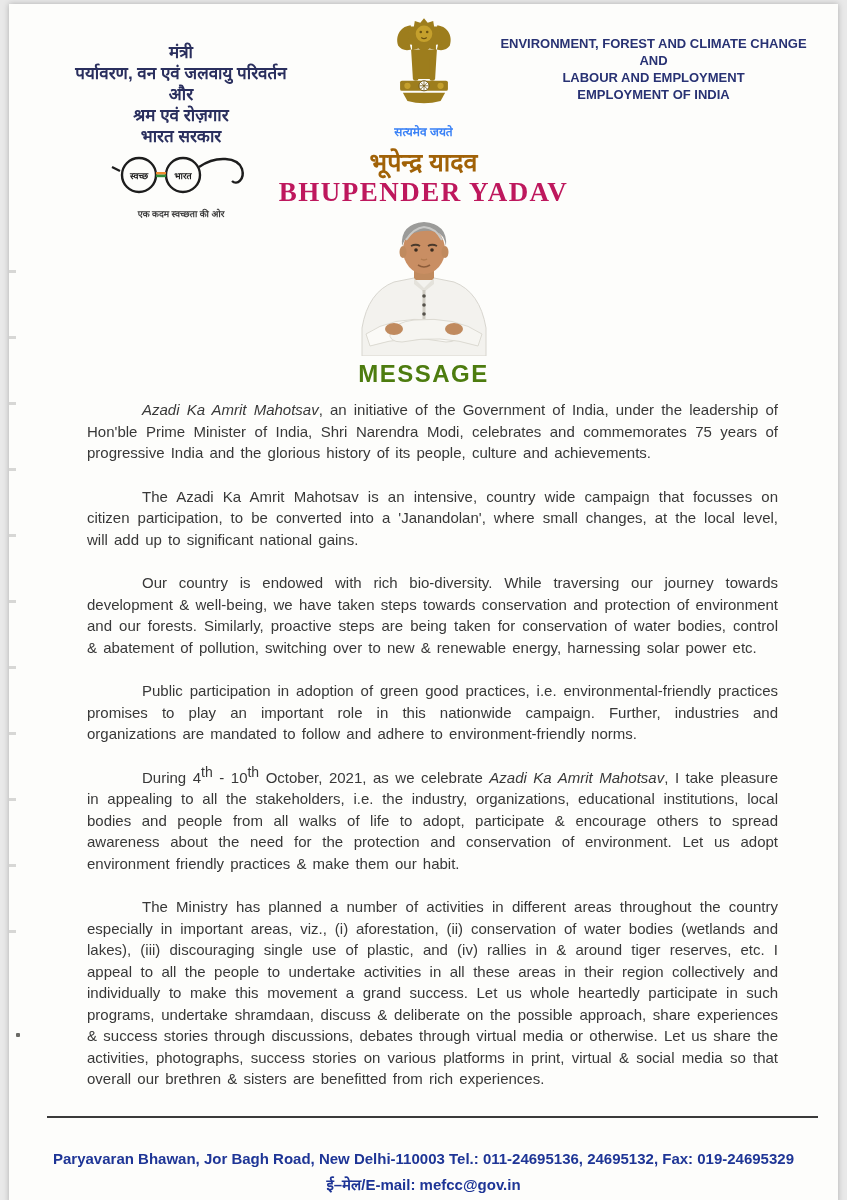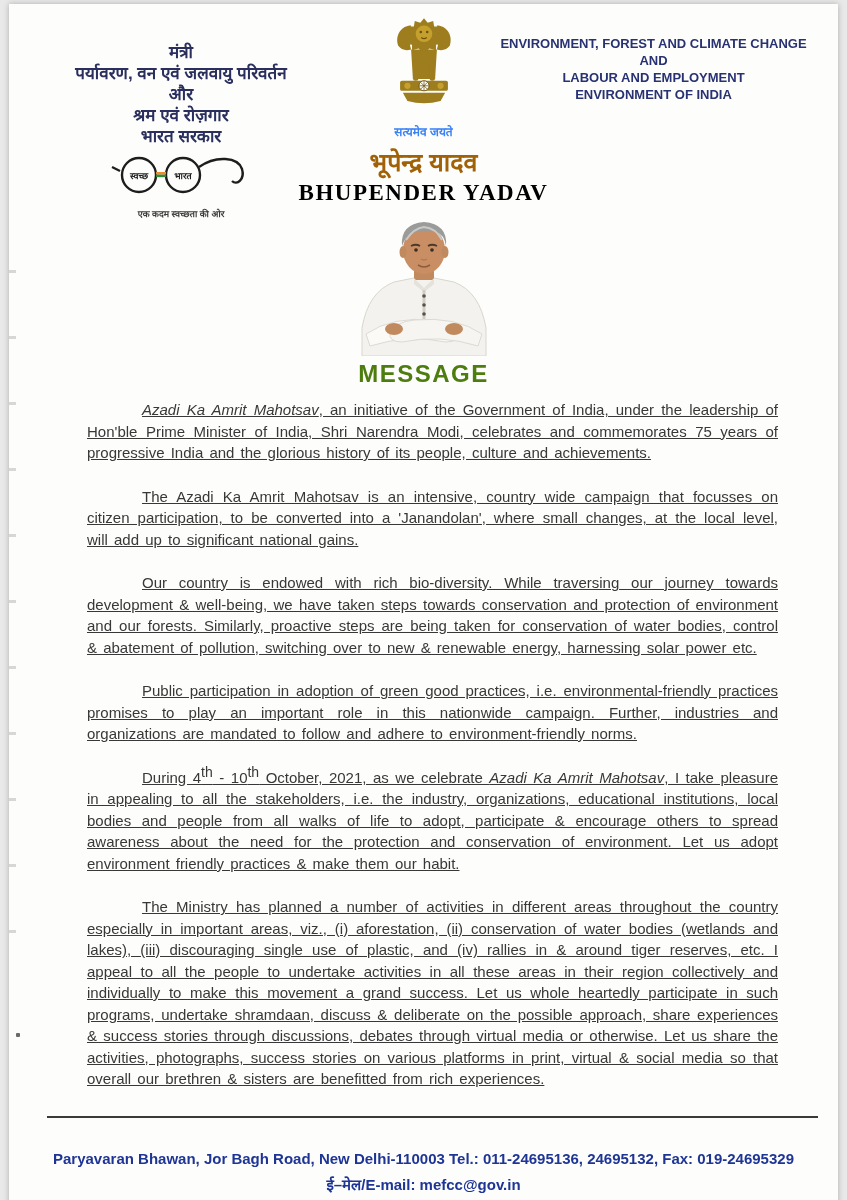--- a/index.html
+++ b/index.html
@@ -20,37 +20,37 @@
   .lh-left{position:absolute;top:38px;left:22px;width:300px;text-align:center;
     color:#2a2f5e;font-weight:700;font-size:17px;line-height:21px;}
   .lh-left .hline{white-space:nowrap;}
   .swachh{margin-top:6px;}
   .swachh .tagline{font-size:9px;color:#3c3c3c;font-weight:600;margin-top:-2px;}
 
   .lh-center{position:absolute;top:10px;left:50%;transform:translateX(-50%);
     width:340px;text-align:center;}
   .emblem-motto{font-size:12px;color:#3b82f6;font-weight:700;margin-top:1px;}
   .name-hindi{margin-top:9px;font-size:25px;font-weight:700;color:#a16207;line-height:26px;}
-  .name-english{margin-top:3px;font-family:"Liberation Serif", serif;font-size:23px;
-    font-weight:700;color:#000000;letter-spacing:1.5px;line-height:29px;}
+  .name-english{margin-top:3px;font-family:"Liberation Serif", serif;font-size:27px;
+    font-weight:700;color:#be185d;letter-spacing:1.5px;line-height:29px;}
 
   .lh-right{position:absolute;top:31px;right:12px;width:345px;text-align:center;
     color:#283273;font-weight:600;font-size:13px;line-height:17px;}
 
   
   .photo{position:absolute;top:212px;left:50%;transform:translateX(-50%);
     width:152px;height:140px;}
 
   
   .msg-title{position:absolute;top:356px;left:0;width:100%;text-align:center;}
   .msg-title span{font-size:24px;font-weight:700;color:#4d7c0f;letter-spacing:1.5px;
     text-underline-offset:4px;text-decoration-thickness:2px;}
 
   
-  .body-text{position:absolute;top:395px;left:78px;width:691px;color:#383838;text-decoration:underline;}
+  .body-text{position:absolute;top:395px;left:78px;width:691px;color:#383838;}
   .body-text p{margin:0 0 22px 0;font-size:15px;line-height:21.5px;
     text-align:justify;text-indent:55px;word-spacing:2px;}
   .body-text em{font-style:italic;}
   .body-text sup{font-size:14px;line-height:0;}
 
   
   .f-rule{position:absolute;top:1112px;left:38px;width:771px;height:2px;background:#3a3a3a;}
   .f-line{position:absolute;left:0;width:100%;text-align:center;color:#1e3596;}
   .f-hindi{top:1122px;font-size:15.5px;font-weight:700;}
   .f-eng{top:1146px;font-size:15px;font-weight:600;}
@@ -136,21 +136,21 @@
     </svg>
     <div class="emblem-motto">सत्यमेव जयते</div>
     <div class="name-hindi">भूपेन्द्र यादव</div>
     <div class="name-english">BHUPENDER YADAV</div>
   </div>
 
   <div class="lh-right">
     <div>ENVIRONMENT, FOREST AND CLIMATE CHANGE</div>
     <div>AND</div>
     <div>LABOUR AND EMPLOYMENT</div>
-    <div>ENVIRONMENT OF INDIA</div>
+    <div>EMPLOYMENT OF INDIA</div>
   </div>
 
   <div class="photo">
     <svg width="152" height="140" viewBox="0 0 152 140">
 
       <path d="M76,60 L46,66 Q20,76 14,112 L14,140 L138,140 L138,112 Q132,76 106,66 Z" fill="#f3f2ee" stroke="#d8d6cf" stroke-width="1"></path>
 
       <rect x="66" y="48" width="20" height="16" fill="#c08a5e"></rect>
 
       <path d="M66,62 L76,72 L86,62 L86,68 L76,76 L66,68 Z" fill="#e4e2db"></path>

